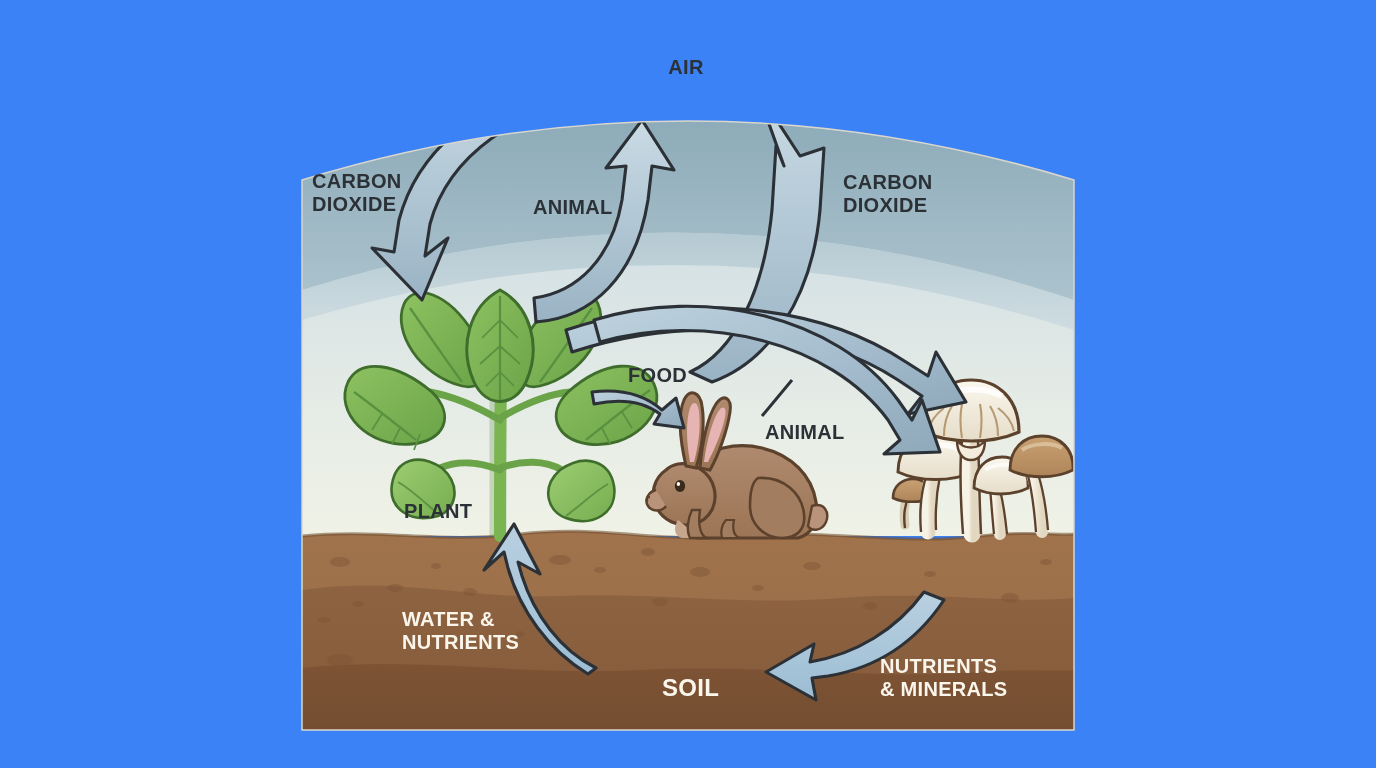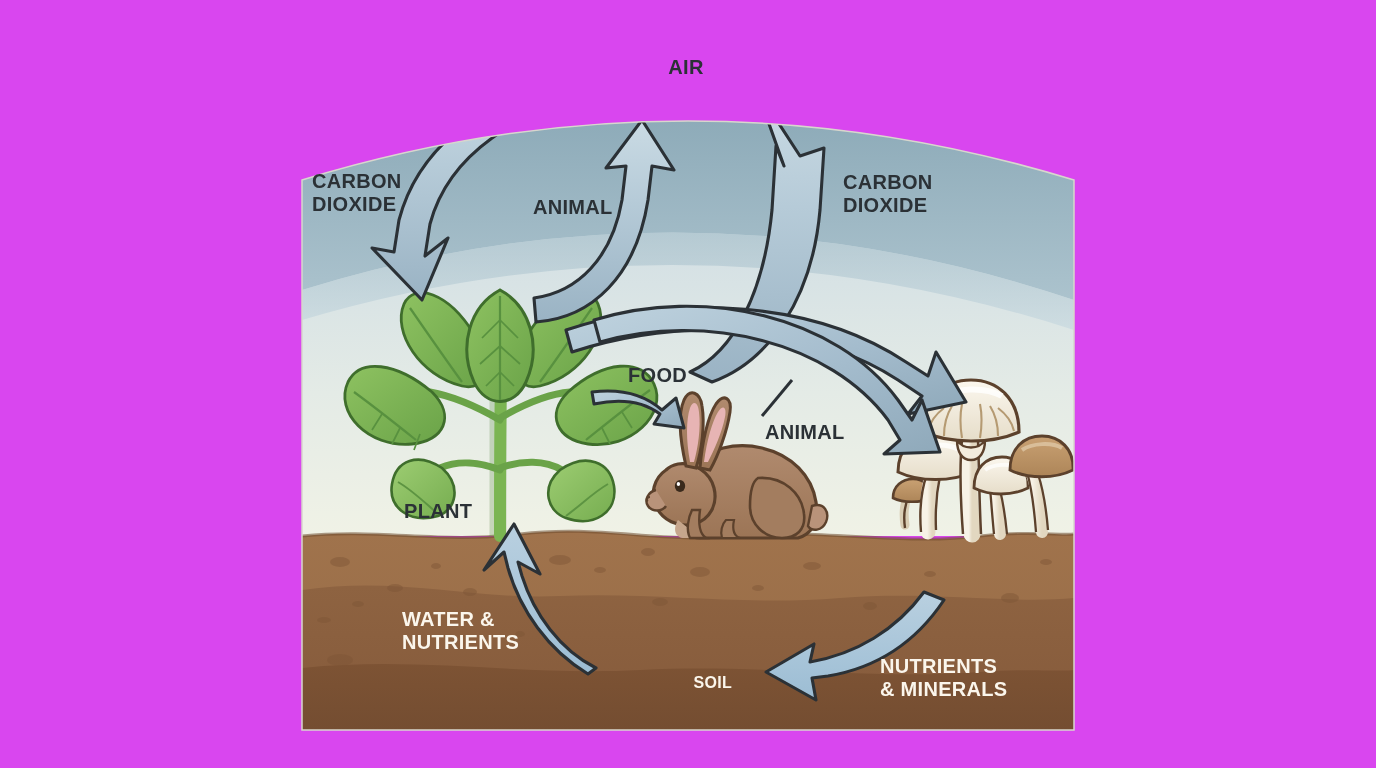--- a/index.html
+++ b/index.html
@@ -8,21 +8,21 @@
     background: #f2f1ec;
     width: 1376px;
     height: 768px;
     overflow: hidden;
     font-family: "Liberation Sans", sans-serif;
   }
   #stage {
     position: relative;
     width: 1376px;
     height: 768px;
-    background: #d946ef;
+    background: #3b82f6;
   }
   #diagram-svg {
     position: absolute;
     left: 0;
     top: 0;
     width: 1376px;
     height: 768px;
     display: block;
   }
   .lbl {
@@ -342,18 +342,18 @@
   <div class="lbl lbl-dark ta-l" style="left:607px; top:364px; width:80px; font-size:20px;text-align:right;">FOOD</div>
 
   <div class="lbl lbl-dark ta-l" style="left:404px; top:500px; width:90px; font-size:20px;">PLANT</div>
 
   <div class="lbl lbl-dark ta-l" style="left:733px; top:421px; width:110px; font-size:20px;margin-left:32px;">ANIMAL</div>
 
 
   <div class="lbl lbl-light ta-l" style="left:402px; top:608px; width:150px; font-size:20px;">WATER &amp;
 NUTRIENTS</div>
 
-  <div class="lbl lbl-light ta-l" style="left:662px; top:674px; width:70px; font-size:16px;text-align:right;">SOIL</div>
+  <div class="lbl lbl-light ta-l" style="left:662px; top:674px; width:70px; font-size:24px;">SOIL</div>
 
   <div class="lbl lbl-light ta-l" style="left:880px; top:655px; width:160px; font-size:20px;">NUTRIENTS
 &amp; MINERALS</div>
 
 </div>
 
 </body></html>

